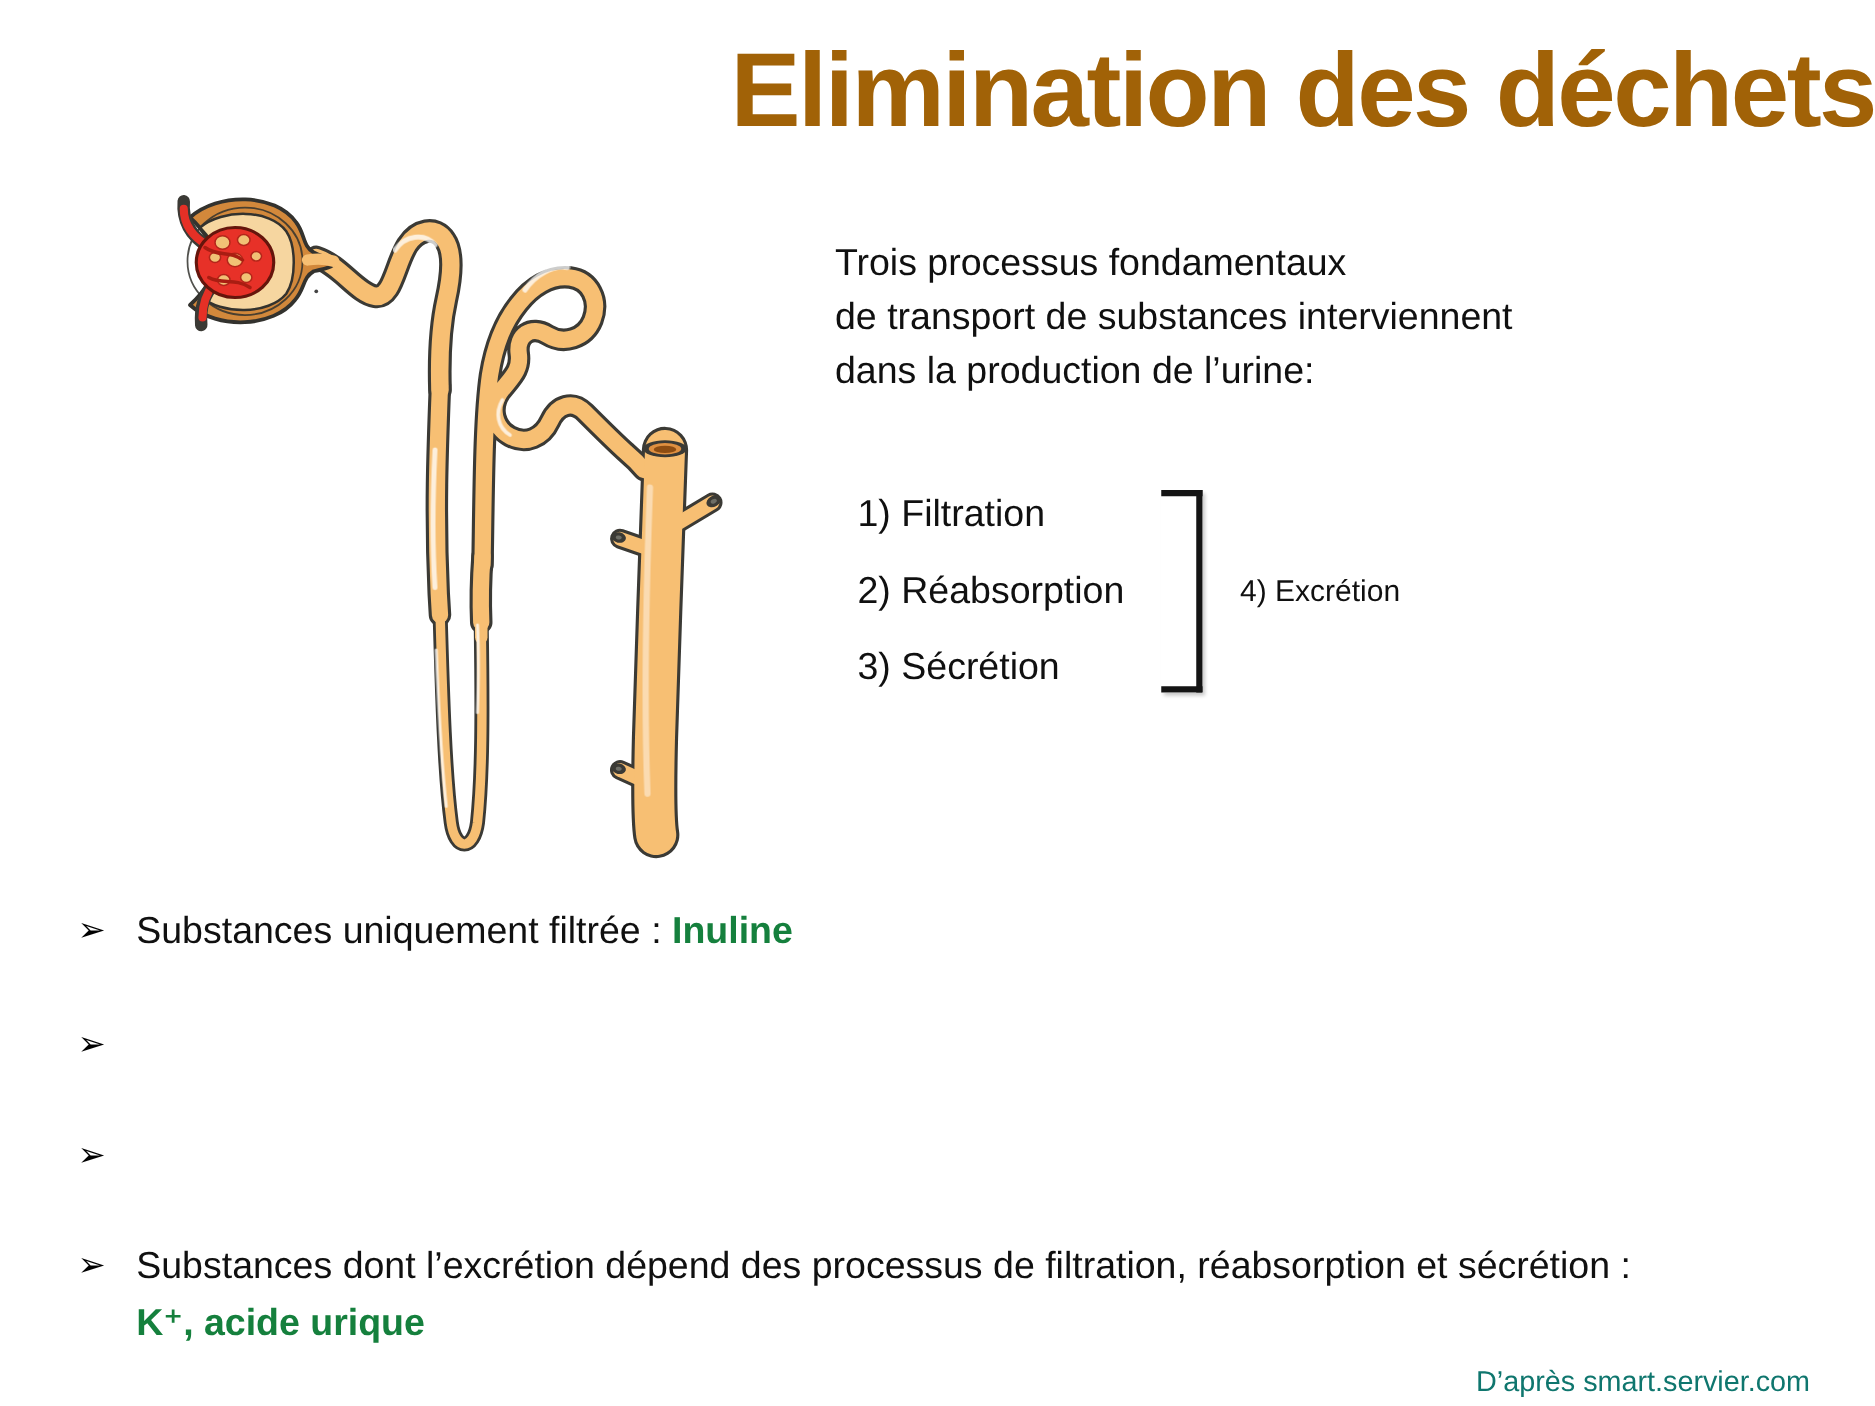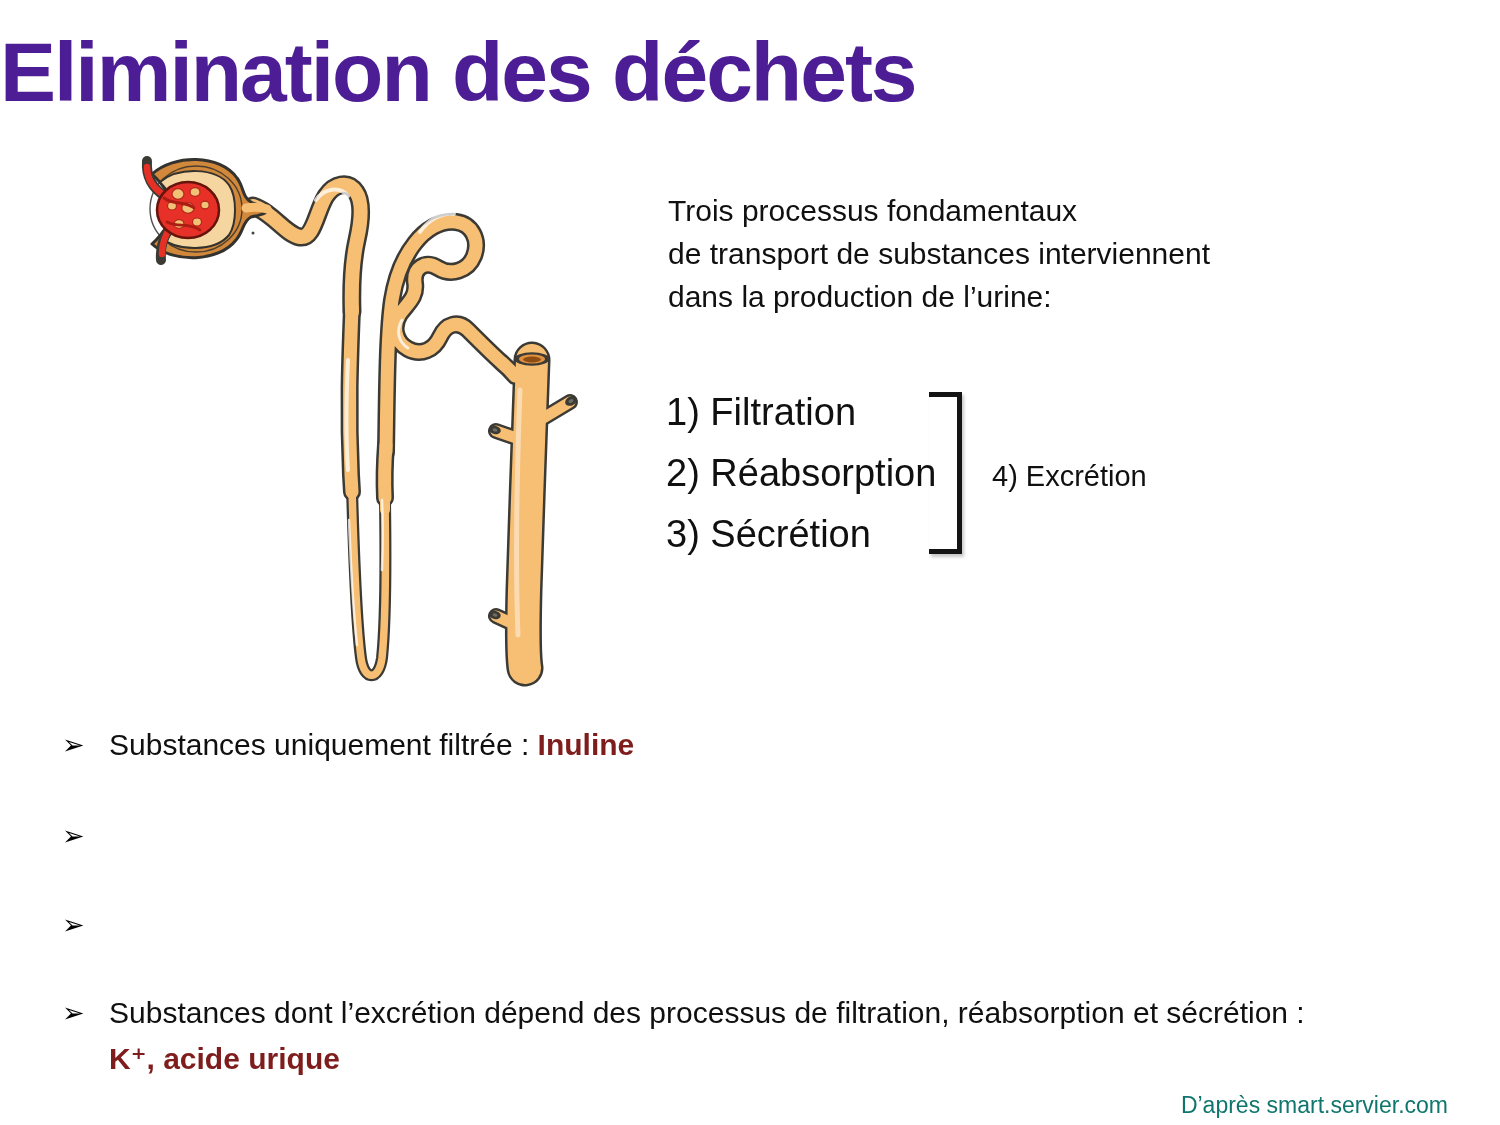--- a/index.html
+++ b/index.html
@@ -2,44 +2,44 @@
 <html><head>
 <meta charset="utf-8">
 <style>
   html,body{margin:0;padding:0;}
   body{
     width:1500px;height:1125px;position:relative;background:#ffffff;
     font-family:"Liberation Sans","DejaVu Sans",sans-serif;color:#151515;
     overflow:hidden;
   }
   .title{
-    position:absolute;left:0;right:0;top:24px;text-align:left;
-    font-size:84px;font-weight:700;letter-spacing:-2px;color:#4c1d95;
+    position:absolute;left:0;right:0;top:24px;text-align:right;
+    font-size:84px;font-weight:700;letter-spacing:-2px;color:#a16207;
     font-family:"Liberation Sans",sans-serif;
   }
   .nephron-wrap{position:absolute;left:120px;top:140px;width:490px;height:570px;}
   .intro{
     position:absolute;left:668px;top:189px;width:680px;
     font-size:30px;line-height:43px;color:#101010;
   }
   .process-list{position:absolute;left:666px;top:395px;}
-  .process-item{font-size:38px;line-height:34px;margin-bottom:27px;color:#101010;}
+  .process-item{font-size:30px;line-height:34px;margin-bottom:27px;color:#101010;margin-left:20px;}
   .bracket{
     position:absolute;left:929px;top:392px;width:28px;height:152px;
     border-top:5px solid #141414;border-right:5px solid #141414;border-bottom:5px solid #141414;
     box-shadow:2px 3px 3px rgba(0,0,0,0.22);
   }
-  .excretion{position:absolute;left:992px;top:460px;font-size:29px;color:#101010;}
+  .excretion{position:absolute;left:992px;top:460px;font-size:24px;color:#101010;}
   .bullet{position:absolute;left:62px;display:flex;align-items:flex-start;width:1300px;}
   .b-glyph{
     flex:0 0 47px;font-size:27px;line-height:46px;color:#000;
     font-family:"DejaVu Sans",sans-serif;
   }
   .b-text{flex:0 1 auto;max-width:1215px;font-size:30px;line-height:46px;color:#101010;}
-  .b-text b{font-weight:700;color:#7f1d1d;}
+  .b-text b{font-weight:700;color:#15803d;}
   .attribution{
     position:absolute;left:0;right:52px;top:1092px;text-align:right;
     font-size:23px;color:#0f766e;
   }
 </style>
 </head>
 <body>
 
 <div class="title">Elimination des déchets</div>
 

